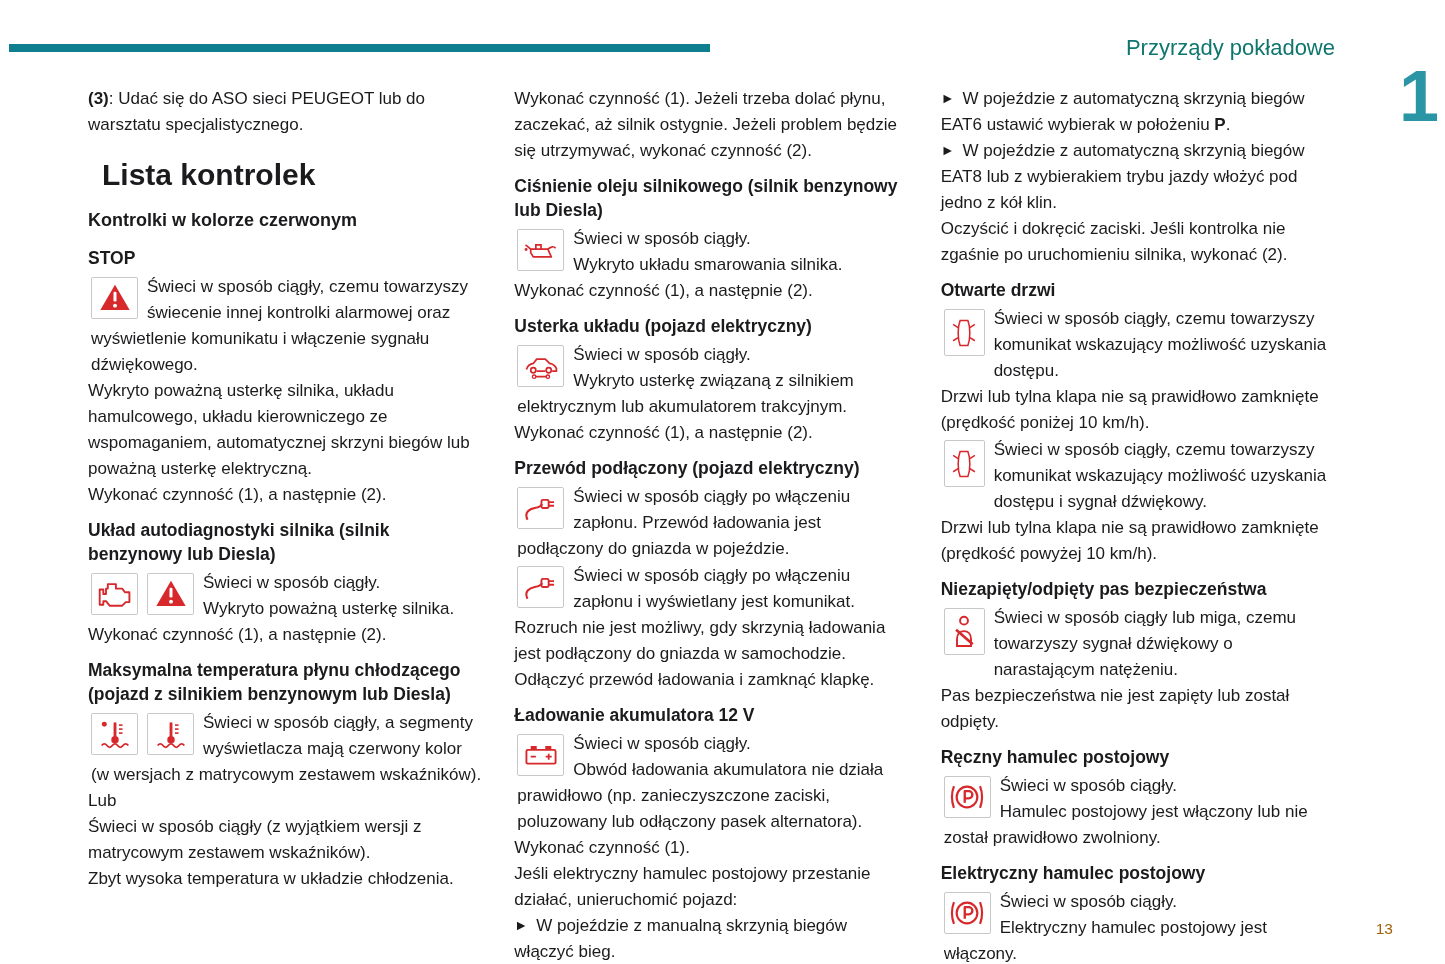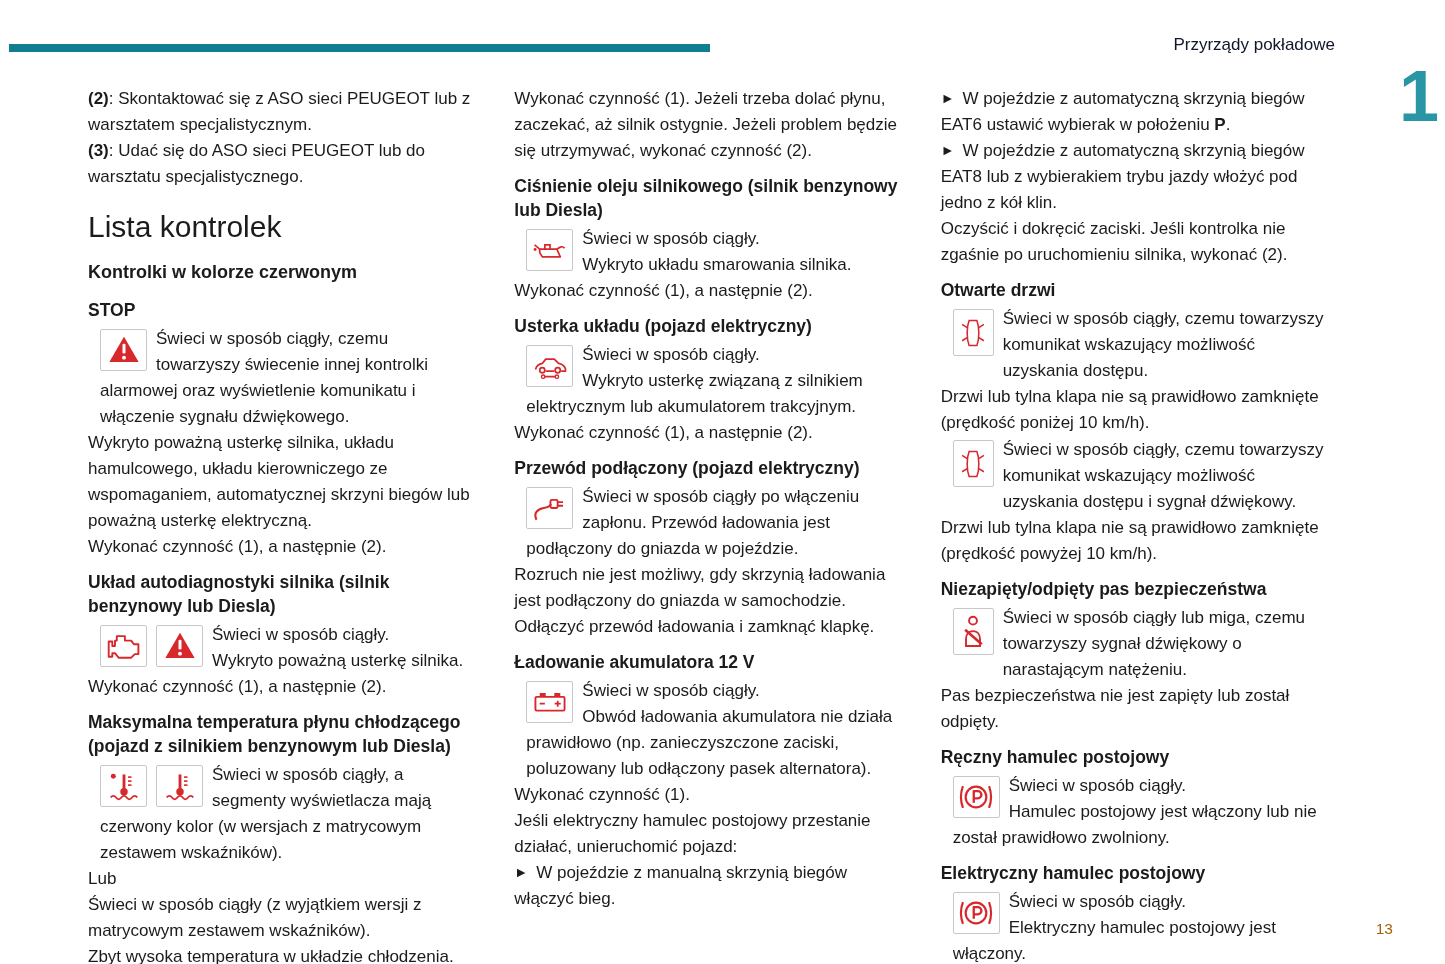--- a/index.html
+++ b/index.html
@@ -2,29 +2,29 @@
 <html><head>
 <meta charset="utf-8">
 <style>
   html,body{margin:0;padding:0}
   body{
     width:1445px;height:964px;position:relative;background:#ffffff;
     font-family:"Liberation Sans",sans-serif;color:#1b1b1d;overflow:hidden;
     -webkit-font-smoothing:antialiased;
   }
   .header-rule{position:absolute;left:9px;top:44px;width:701px;height:8px;background:#0f7e8e}
-  .section-label{position:absolute;top:35px;right:110px;font-size:17px;color:#0f172a}
+  .section-label{position:absolute;top:35px;right:110px;font-size:22px;color:#0f766e}
   .chapter-number{position:absolute;top:60px;right:6px;font-size:72px;line-height:1;font-weight:bold;color:#2a96a5}
   .content{position:absolute;left:88px;top:86px;width:1249px;display:grid;grid-template-columns:1fr 1fr 1fr;column-gap:30px}
   .col{font-size:17px;line-height:26px}
   .col p{margin:0;clear:left}
   .col h3{font-size:17.5px;line-height:24px;margin:10px 0 4px;clear:left;font-weight:bold}
-  .col .title{font-size:30px;line-height:34px;margin:20px 0 16px;font-weight:normal}
+  .col .title{font-size:30px;line-height:34px;margin:20px 14px 16px;font-weight:bold}
   .col .subtitle{font-size:18px;line-height:24px;margin:13px 0 14px;font-weight:bold}
-  .iconblock{clear:left;overflow:hidden;margin:1px 12px 0}
+  .iconblock{clear:left;overflow:hidden;margin:1px 3px 0}
   .icon-box{
     float:left;width:47px;height:42px;border:1px solid #c8c8c8;border-radius:2px;background:#fff;
     display:flex;align-items:center;justify-content:center;margin:3px 9px 3px 0;color:#d7282c;box-sizing:border-box;
   }
   .icon-box svg{width:36px;height:32px;display:block}
   .icon-box.tall{width:41px;height:47px}
   .icon-box.tall svg{width:28px;height:40px}
   .bullet .arrow{display:inline-block;font-size:14px;margin-right:8px;transform:translateY(-1px)}
   .page-number{position:absolute;right:52px;bottom:26px;font-size:15.5px;color:#a16207}
 </style>
@@ -101,21 +101,20 @@
   </defs>
 </svg>
 
 <div class="header-rule"></div>
 <div class="section-label">Przyrządy pokładowe</div>
 <div class="chapter-number">1</div>
 
 <div class="content">
 
   <div class="col">
-    <p><b>(2)</b><span>: Skontaktować się z ASO sieci PEUGEOT lub z warsztatem specjalistycznym.</span></p>
     <p><b>(3)</b><span>: Udać się do ASO sieci PEUGEOT lub do warsztatu specjalistycznego.</span></p>
 
     <h1 class="title">Lista kontrolek</h1>
     <h2 class="subtitle">Kontrolki w kolorze czerwonym</h2>
 
     <h3>STOP</h3>
     <div class="iconblock">
       <span class="icon-box">
           <svg viewBox="0 0 36 36">
             <use href="#i-warn"></use>
@@ -191,20 +190,28 @@
 
     <h3>Przewód podłączony (pojazd elektryczny)</h3>
     <div class="iconblock">
       <span class="icon-box">
           <svg viewBox="0 0 40 32">
             <use href="#i-plug"></use>
           </svg>
         </span>
       <span>Świeci w sposób ciągły po włączeniu zapłonu. Przewód ładowania jest podłączony do gniazda w pojeździe.</span>
     </div>
+    <div class="iconblock">
+      <span class="icon-box">
+          <svg viewBox="0 0 40 32">
+            <use href="#i-plug"></use>
+          </svg>
+        </span>
+      <span>Świeci w sposób ciągły po włączeniu zapłonu i wyświetlany jest komunikat.</span>
+    </div>
     <p>Rozruch nie jest możliwy, gdy skrzynią ładowania jest podłączony do gniazda w samochodzie.</p>
     <p>Odłączyć przewód ładowania i zamknąć klapkę.</p>
 
     <h3>Ładowanie akumulatora 12 V</h3>
     <div class="iconblock">
       <span class="icon-box">
           <svg viewBox="0 0 42 30">
             <use href="#i-batt"></use>
           </svg>
         </span>

